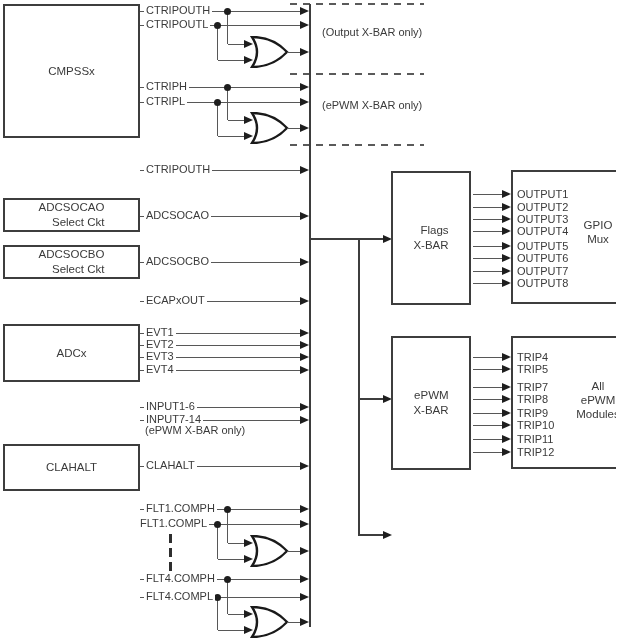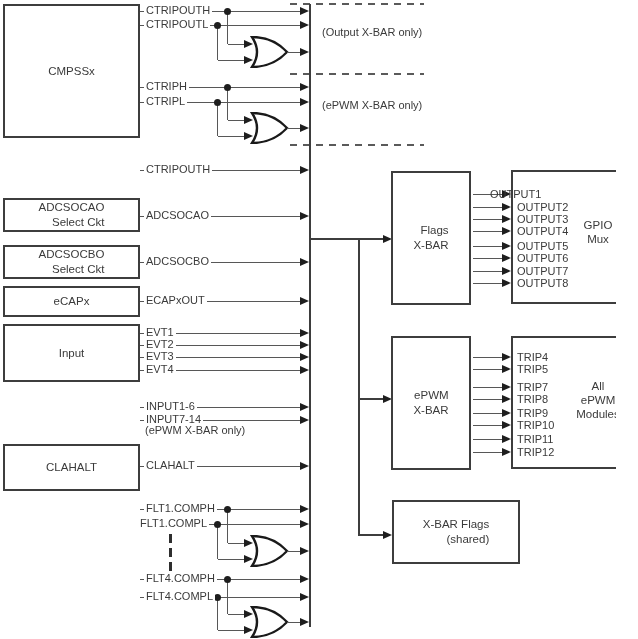--- a/index.html
+++ b/index.html
@@ -176,30 +176,27 @@
 
   <div class="note" style="left:322px;top:26px">(Output X-BAR only)</div>
   <div class="note" style="left:322px;top:99px">(ePWM X-BAR only)</div>
   <div class="note" style="left:145px;top:424px">(ePWM X-BAR only)</div>
 
   <div class="blk" style="left:3px;top:4px;width:137px;height:134px">CMPSSx</div>
   <div class="blk" style="left:3px;top:198px;width:137px;height:34px">ADCSOCAO
 Select Ckt</div>
   <div class="blk" style="left:3px;top:245px;width:137px;height:34px">ADCSOCBO
 Select Ckt</div>
-  <div class="blk" style="left:3px;top:286px;width:137px;height:31px">eCAPx</div>
-  <div class="blk" style="left:3px;top:324px;width:137px;height:58px">Input</div>
+  <div class="blk" style="left:3px;top:324px;width:137px;height:58px">ADCx</div>
   <div class="blk" style="left:3px;top:444px;width:137px;height:47px">CLAHALT</div>
 
   <div class="blk" style="left:391px;top:171px;width:80px;height:134px">Flags
 X-BAR</div>
   <div class="blk" style="left:391px;top:336px;width:80px;height:134px">ePWM
 X-BAR</div>
-  <div class="blk" style="left:392px;top:500px;width:128px;height:64px">X-BAR Flags
-(shared)</div>
 
   <div class="blk" style="left:511px;top:170px;width:125px;height:134px"></div>
   <div class="ctxt" style="left:556px;top:218px;width:84px">GPIO
 Mux</div>
   <div class="blk" style="left:511px;top:336px;width:125px;height:133px"></div>
   <div class="ctxt" style="left:556px;top:379px;width:84px">All
 ePWM
 Modules</div>
 
   <div class="hline" style="left:473px;top:194px;width:30px"></div>
@@ -212,21 +209,21 @@
   <div class="arr" style="left:502px;top:227px"></div>
   <div class="hline" style="left:473px;top:246px;width:30px"></div>
   <div class="arr" style="left:502px;top:242px"></div>
   <div class="hline" style="left:473px;top:258px;width:30px"></div>
   <div class="arr" style="left:502px;top:254px"></div>
   <div class="hline" style="left:473px;top:271px;width:30px"></div>
   <div class="arr" style="left:502px;top:267px"></div>
   <div class="hline" style="left:473px;top:283px;width:30px"></div>
   <div class="arr" style="left:502px;top:279px"></div>
 
-  <div class="io" style="left:490px;top:188px">OUTPUT1</div>
+  <div class="io" style="left:517px;top:188px">OUTPUT1</div>
   <div class="io" style="left:517px;top:201px">OUTPUT2</div>
   <div class="io" style="left:517px;top:213px">OUTPUT3</div>
   <div class="io" style="left:517px;top:225px">OUTPUT4</div>
   <div class="io" style="left:517px;top:240px">OUTPUT5</div>
   <div class="io" style="left:517px;top:252px">OUTPUT6</div>
   <div class="io" style="left:517px;top:265px">OUTPUT7</div>
   <div class="io" style="left:517px;top:277px">OUTPUT8</div>
 
   <div class="hline" style="left:473px;top:357px;width:30px"></div>
   <div class="arr" style="left:502px;top:353px"></div>

